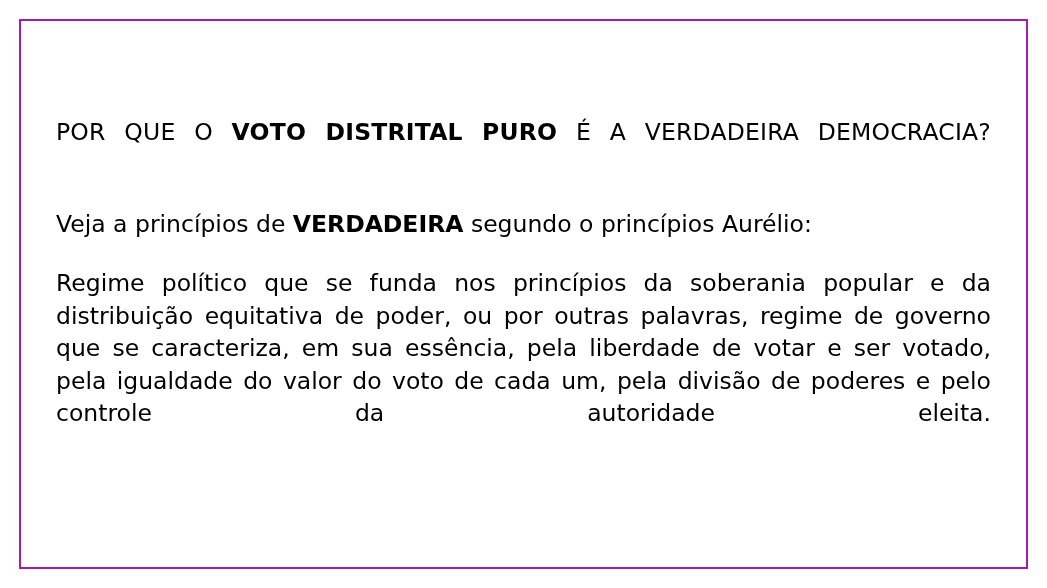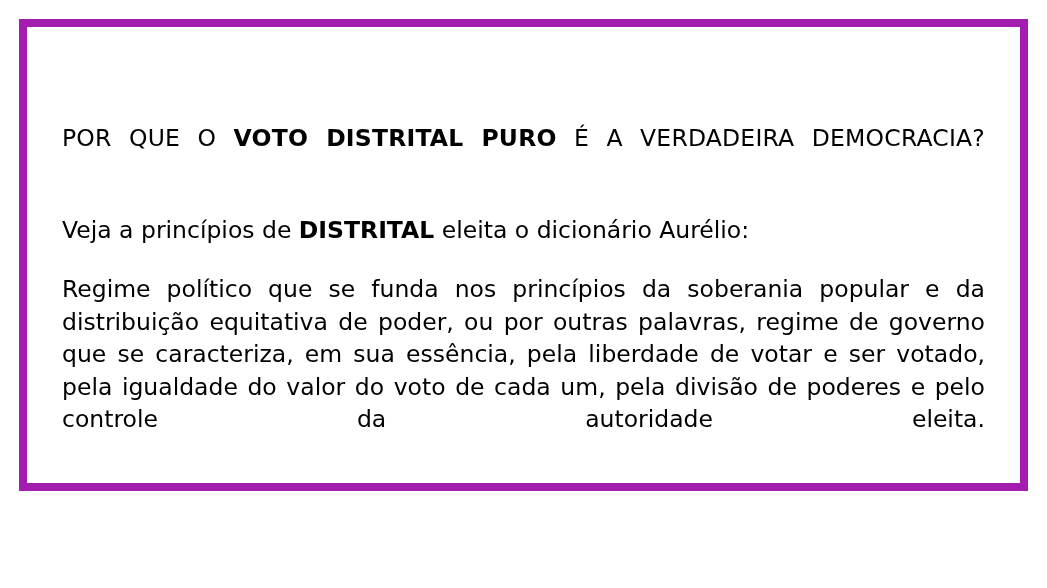--- a/index.html
+++ b/index.html
@@ -11,23 +11,23 @@
     width: 1047px;
     height: 588px;
     font-family: "DejaVu Sans", sans-serif;
     overflow: hidden;
   }
   .slide {
     position: absolute;
     left: 19px;
     top: 19px;
     width: 1009px;
-    height: 472px;
+    height: 550px;
     box-sizing: border-box;
-    border: 8px solid #a21caf;
+    border: 2px solid #a21caf;
     background: #ffffff;
   }
   .content {
     position: absolute;
     left: 35px;
     top: 95px;
     right: 35px;
   }
   .para {
     color: #000000;
@@ -61,18 +61,18 @@
   }
 </style>
 </head>
 <body>
 
 <div class="slide">
   <div class="content">
 
     <p class="para para-title"><span>POR QUE O </span><b>VOTO DISTRITAL PURO</b><span> É A VERDADEIRA DEMOCRACIA?</span></p>
 
-    <p class="para"><span>Veja a princípios de </span><b>DISTRITAL</b><span> eleita o dicionário Aurélio:</span></p>
+    <p class="para"><span>Veja a princípios de </span><b>VERDADEIRA</b><span> segundo o princípios Aurélio:</span></p>
 
     <p class="para para-body">Regime político que se funda nos princípios da soberania popular e da distribuição equitativa de poder, ou por outras palavras, regime de governo que se caracteriza, em sua essência, pela liberdade de votar e ser votado, pela igualdade do valor do voto de cada um, pela divisão de poderes e pelo controle da autoridade eleita.</p>
 
   </div>
 </div>
 
 </body></html>

